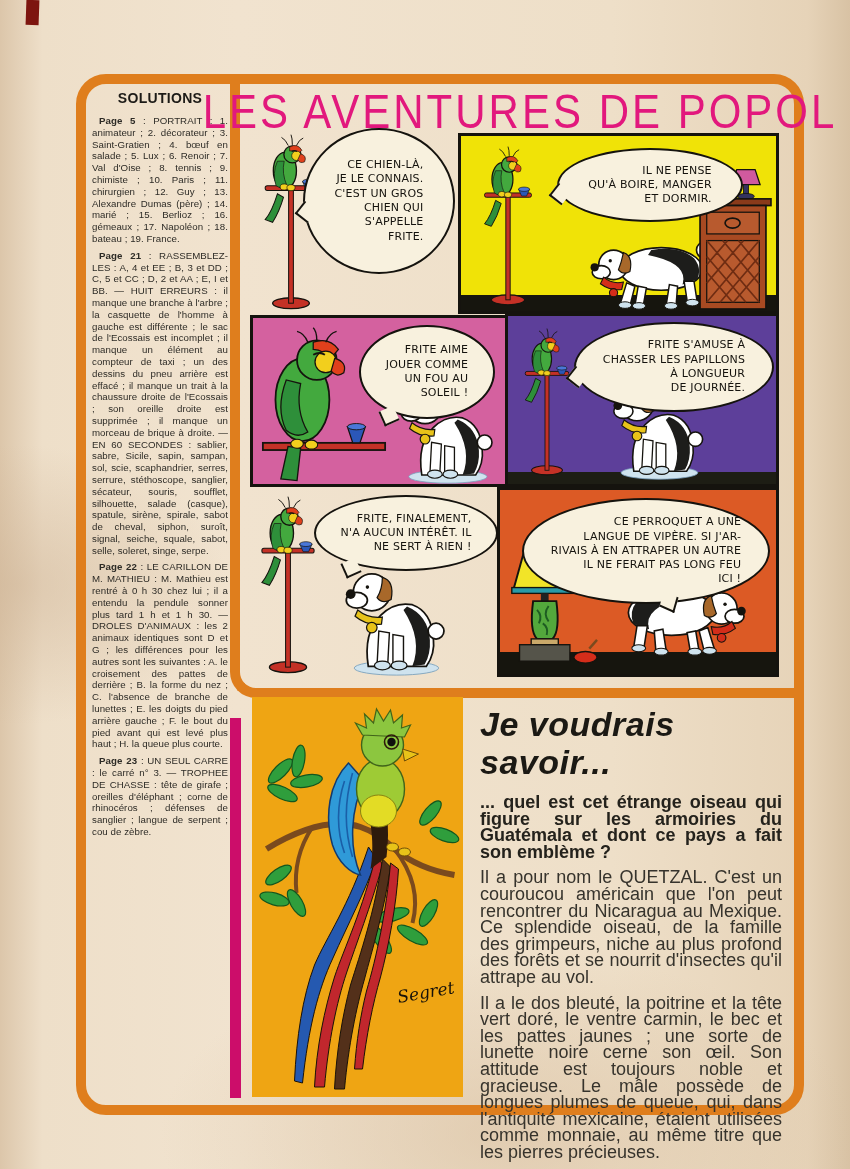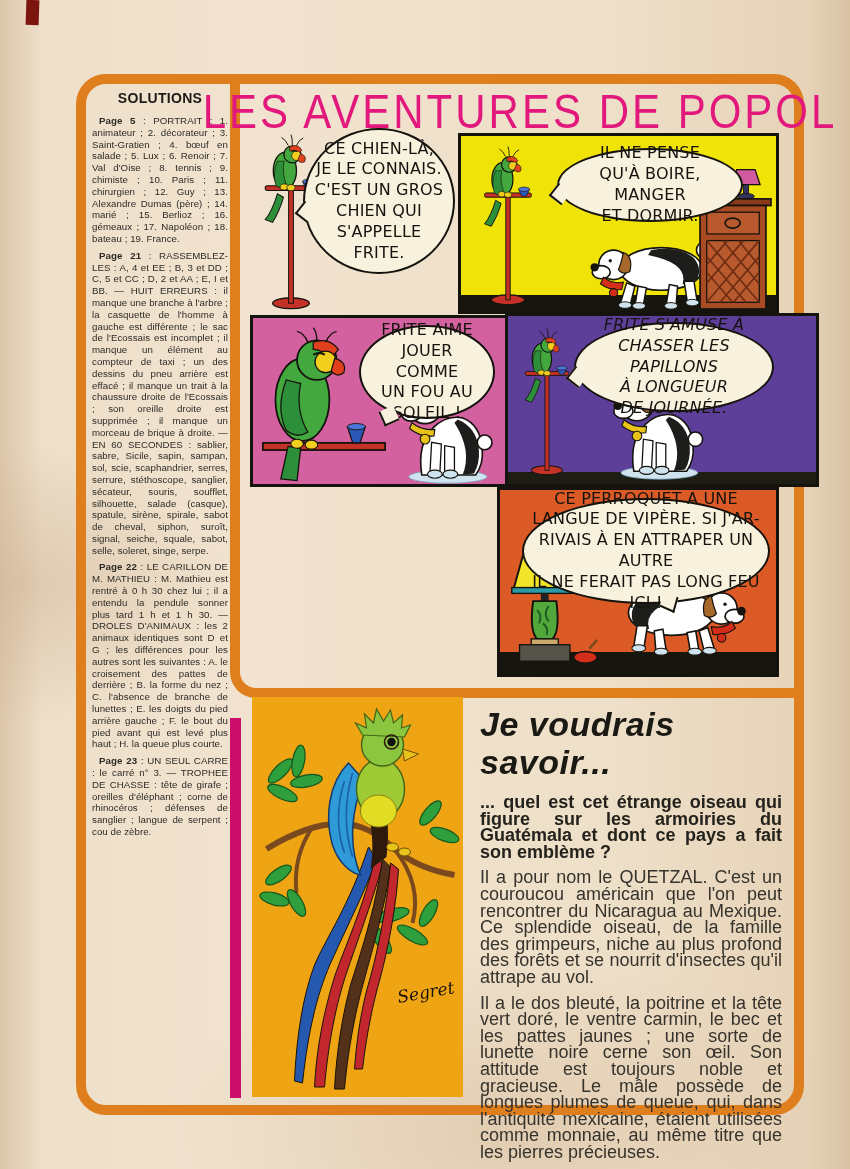--- a/index.html
+++ b/index.html
@@ -22,29 +22,29 @@
   .solutions p{margin:0 0 5px;font-size:9.7px;line-height:11.8px;text-align:justify;text-indent:7px;letter-spacing:.05px;}
   .solutions b{letter-spacing:.1px;}
   
   .comic-title{left:246px;top:84px;width:548px;height:50px;display:flex;align-items:center;justify-content:center;
     font-size:42px;letter-spacing:3px;color:#e2187d;white-space:nowrap;transform:scaleY(1.14);transform-origin:top;}
   .panel{position:absolute;box-sizing:border-box;overflow:hidden;}
   .framed{border:3px solid #15130e;}
   .p1{left:243px;top:126px;width:214px;height:186px;}
   .p2{left:458px;top:126px;width:321px;height:181px;background:#f0e307;margin-top:7px;}
   .p3{left:250px;top:315px;width:290px;height:172px;background:#d4619f;}
-  .p4{left:505px;top:313px;width:314px;height:174px;background:#5d3f9a;font-style:italic;}
+  .p4{left:505px;top:313px;width:274px;height:174px;background:#5d3f9a;}
   .p5{left:246px;top:490px;width:254px;height:187px;}
   .p6{left:497px;top:487px;width:282px;height:190px;background:#dc5a25;}
   .floor{position:absolute;left:0;right:0;bottom:0;background:#16150e;z-index:1;}
   .art{position:absolute;z-index:2;}
   
   .bubble{position:absolute;z-index:5;background:#f8f1de;border:2px solid #15130e;border-radius:50%;
-    display:flex;align-items:center;justify-content:center;text-align:center;box-sizing:border-box;padding:8px;
-    font-family:"DejaVu Sans",sans-serif;font-size:16px;line-height:1.3;letter-spacing:.2px;color:#15130e;white-space:pre-line;}
+    display:flex;align-items:center;justify-content:center;text-align:right;box-sizing:border-box;padding:8px;
+    font-family:"DejaVu Sans",sans-serif;font-size:11px;line-height:1.3;letter-spacing:.2px;color:#15130e;white-space:pre-line;}
   .bubble::after{content:"";position:absolute;width:14px;height:14px;background:#f8f1de;}
   .tl::after{left:-7px;top:52%;transform:rotate(38deg);border-left:2px solid #15130e;border-bottom:2px solid #15130e;}
   .tbl::after{left:15%;bottom:-7px;transform:rotate(-24deg);border-left:2px solid #15130e;border-bottom:2px solid #15130e;}
   .tb::after{left:56%;bottom:-8px;transform:rotate(24deg) skewX(8deg);border-right:2px solid #15130e;border-bottom:2px solid #15130e;}
   .bub1{left:60px;top:2px;width:152px;height:146px;}
   .bub2{left:96px;top:12px;width:186px;height:74px;}
   .bub3{left:106px;top:7px;width:136px;height:94px;}
   .bub4{left:66px;top:6px;width:200px;height:90px;}
   .bub5{left:68px;top:5px;width:184px;height:76px;}
   .bub6{left:22px;top:8px;width:248px;height:106px;}
@@ -218,20 +218,31 @@
       </svg>
     <svg class="art" style="left:100px;top:64px;width:102px;height:100px">
         <use href="#sym-dog-sit"></use>
       </svg>
     <div class="bubble bub4 tl">FRITE S'AMUSE À
 CHASSER LES PAPILLONS
 À LONGUEUR
 DE JOURNÉE.</div>
   </div>
 
+  <div class="panel p5">
+    <svg class="art" style="left:2px;top:6px;width:80px;height:178px">
+        <use href="#sym-parrot-stand"></use>
+      </svg>
+    <svg class="art" style="left:94px;top:76px;width:112px;height:110px">
+        <use href="#sym-dog-sit"></use>
+      </svg>
+    <div class="bubble bub5 tbl">FRITE, FINALEMENT,
+N'A AUCUN INTÉRÊT. IL
+NE SERT À RIEN !</div>
+  </div>
 
   <div class="panel framed p6">
     <div class="floor" style="height:22px"></div>
     <svg class="art" style="left:6px;top:52px;width:92px;height:126px">
         <use href="#sym-lamp"></use>
       </svg>
     <svg class="art" style="left:94px;top:84px;width:168px;height:82px;transform:scaleX(-1)">
         <use href="#sym-dog-walk"></use>
       </svg>
     <div class="bubble bub6 tb">CE PERROQUET A UNE

